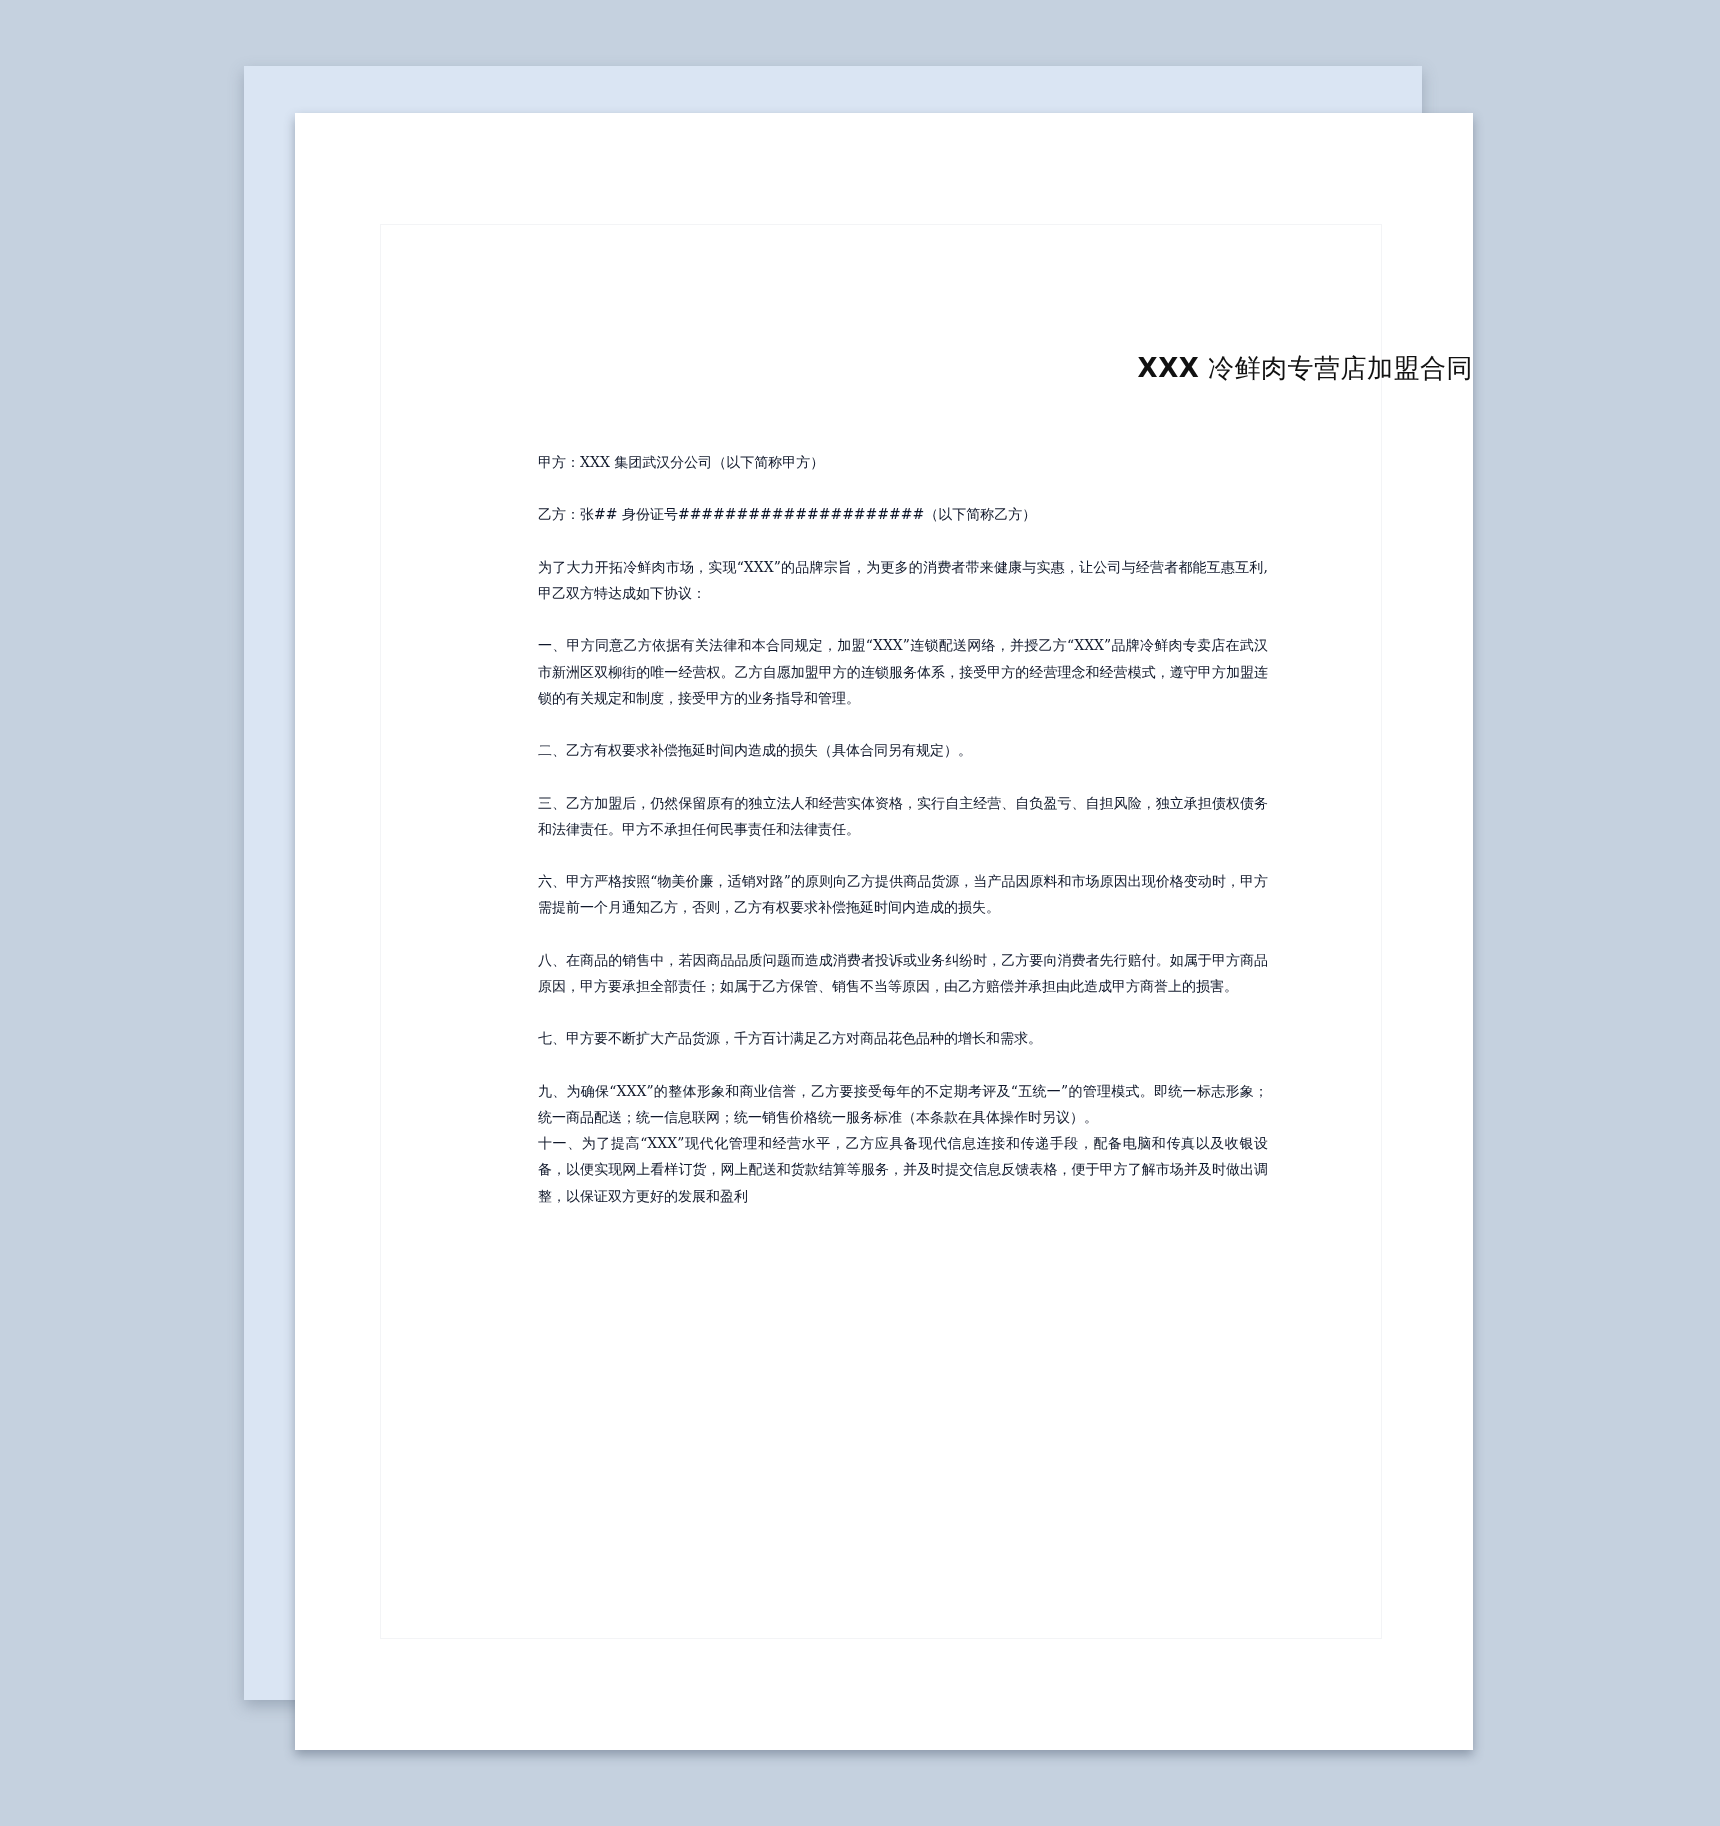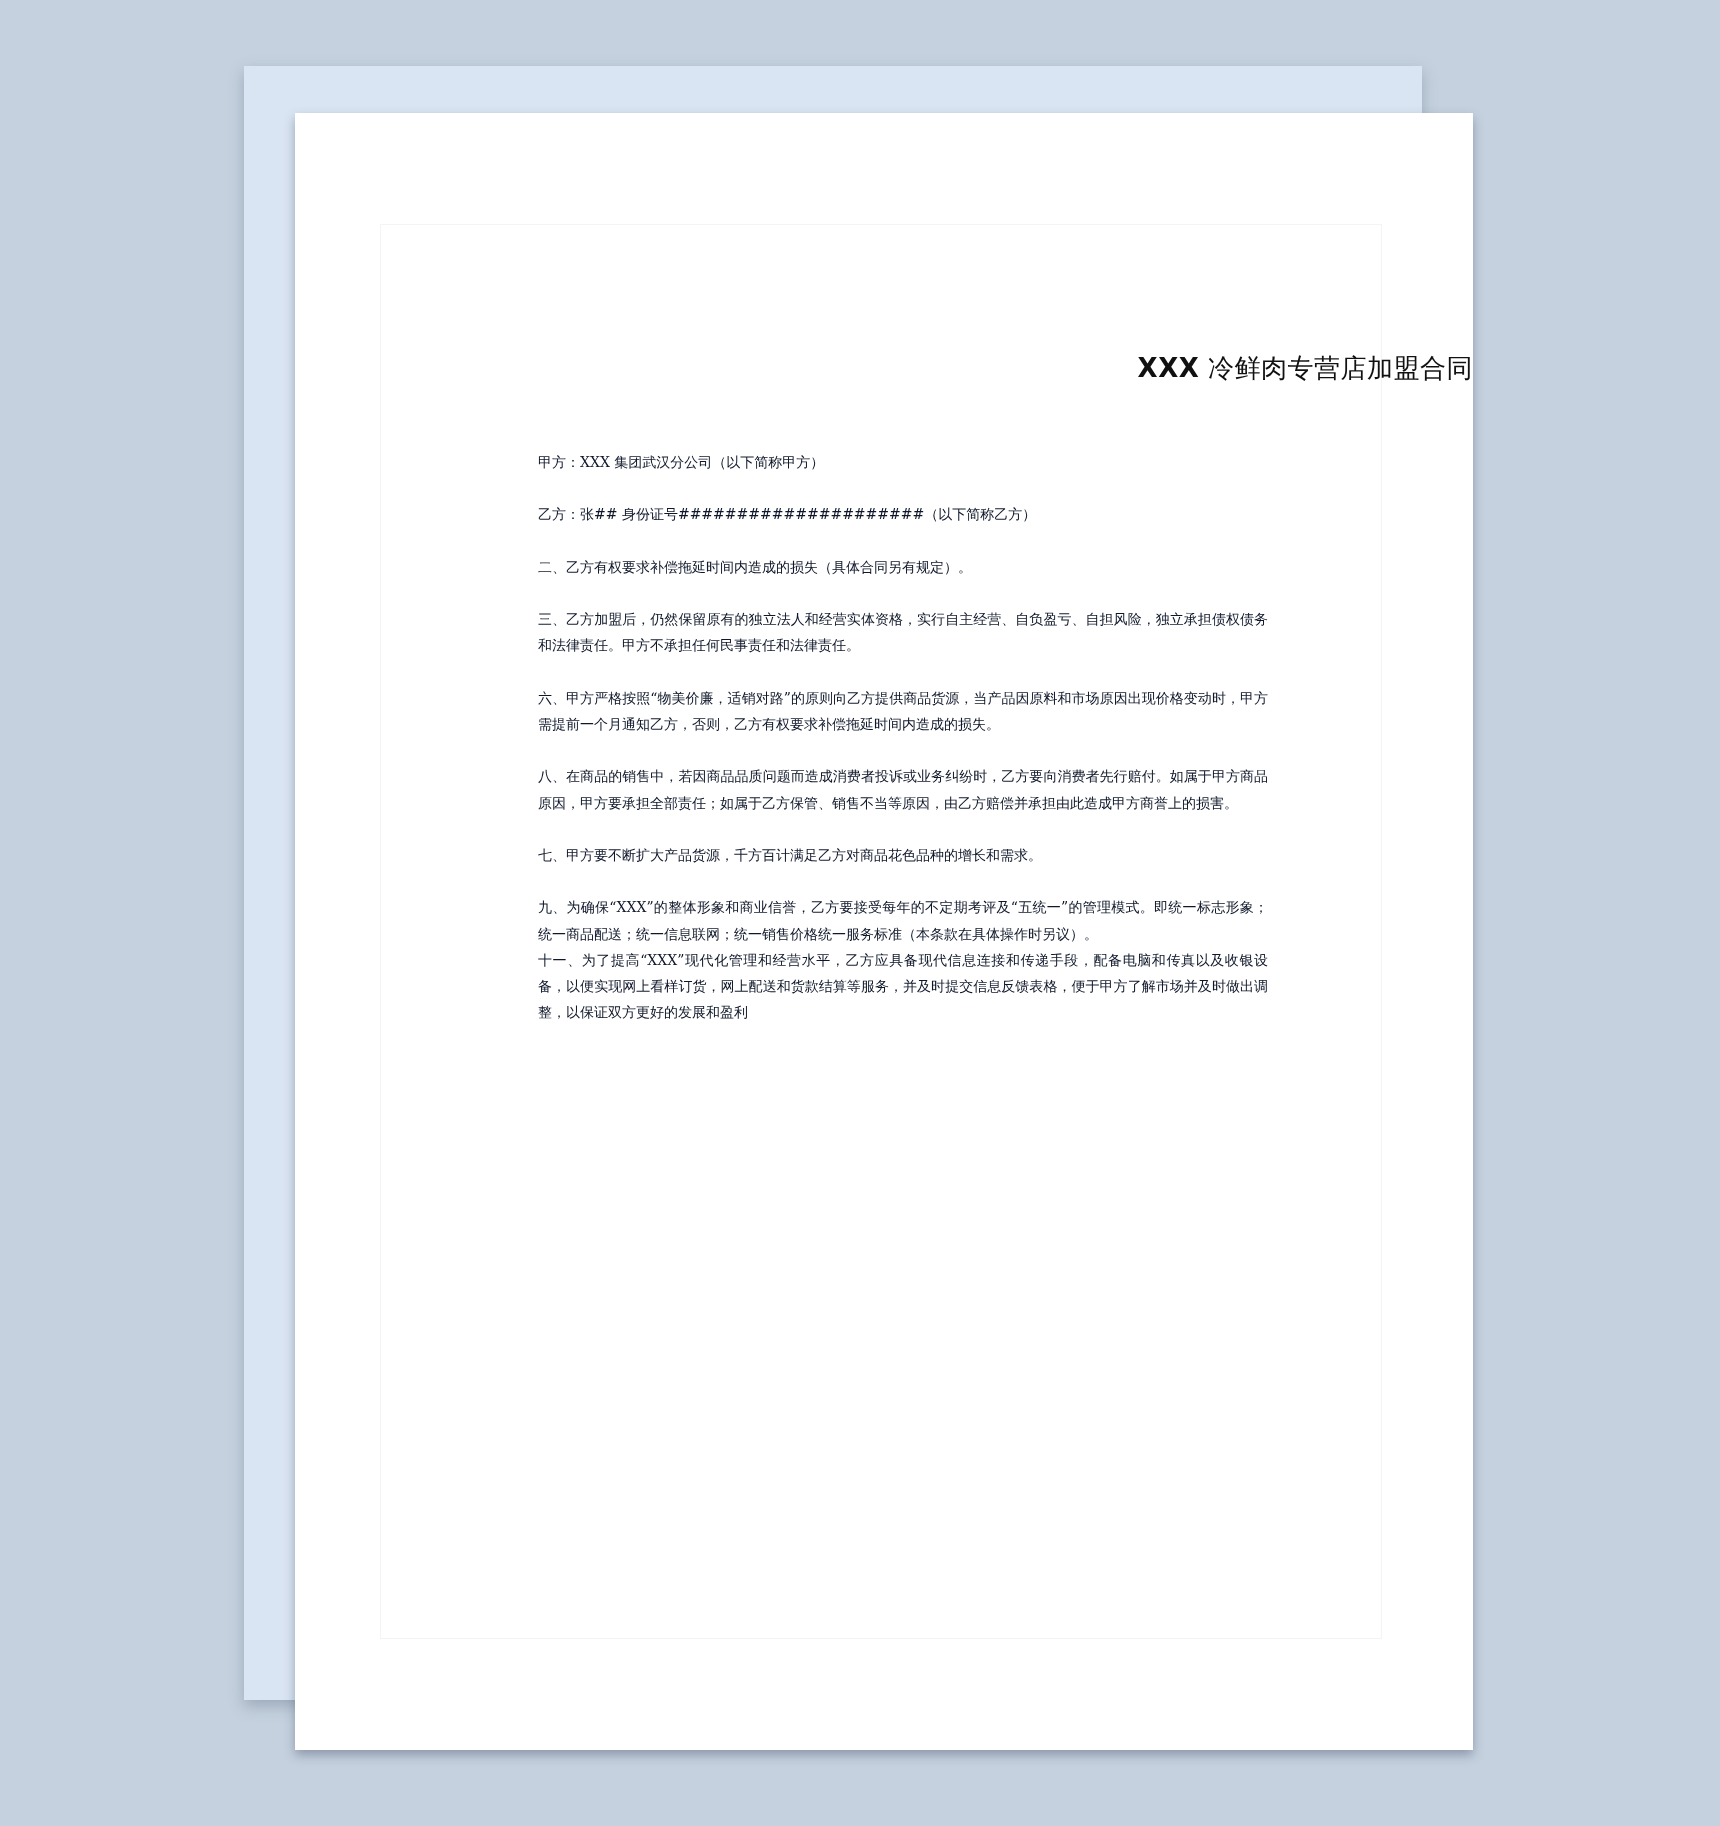--- a/index.html
+++ b/index.html
@@ -81,20 +81,22 @@
 <div class="front-page">
   <div class="inner-frame"></div>
 
   <div class="doc-title">
     <span class="bold-x">XXX</span><span> 冷鲜肉专营店加盟合同</span>
   </div>
 
   <div class="doc-body">
     <p>甲方：XXX 集团武汉分公司（以下简称甲方）</p>
     <p>乙方：张## 身份证号#####################（以下简称乙方）</p>
+    <p>为了大力开拓冷鲜肉市场，实现“XXX”的品牌宗旨，为更多的消费者带来健康与实惠，让公司与经营者都能互惠互利,甲乙双方特达成如下协议：</p>
+    <p>一、甲方同意乙方依据有关法律和本合同规定，加盟“XXX”连锁配送网络，并授乙方“XXX”品牌冷鲜肉专卖店在武汉市新洲区双柳街的唯一经营权。乙方自愿加盟甲方的连锁服务体系，接受甲方的经营理念和经营模式，遵守甲方加盟连锁的有关规定和制度，接受甲方的业务指导和管理。</p>
     <p>二、乙方有权要求补偿拖延时间内造成的损失（具体合同另有规定）。</p>
     <p>三、乙方加盟后，仍然保留原有的独立法人和经营实体资格，实行自主经营、自负盈亏、自担风险，独立承担债权债务和法律责任。甲方不承担任何民事责任和法律责任。</p>
     <p>六、甲方严格按照“物美价廉，适销对路”的原则向乙方提供商品货源，当产品因原料和市场原因出现价格变动时，甲方需提前一个月通知乙方，否则，乙方有权要求补偿拖延时间内造成的损失。</p>
     <p>八、在商品的销售中，若因商品品质问题而造成消费者投诉或业务纠纷时，乙方要向消费者先行赔付。如属于甲方商品原因，甲方要承担全部责任；如属于乙方保管、销售不当等原因，由乙方赔偿并承担由此造成甲方商誉上的损害。</p>
     <p>七、甲方要不断扩大产品货源，千方百计满足乙方对商品花色品种的增长和需求。</p>
     <p class="tight">九、为确保“XXX”的整体形象和商业信誉，乙方要接受每年的不定期考评及“五统一”的管理模式。即统一标志形象；统一商品配送；统一信息联网；统一销售价格统一服务标准（本条款在具体操作时另议）。</p>
     <p class="tight">十一、为了提高“XXX”现代化管理和经营水平，乙方应具备现代信息连接和传递手段，配备电脑和传真以及收银设备，以便实现网上看样订货，网上配送和货款结算等服务，并及时提交信息反馈表格，便于甲方了解市场并及时做出调整，以保证双方更好的发展和盈利</p>
   </div>
 </div>
 

